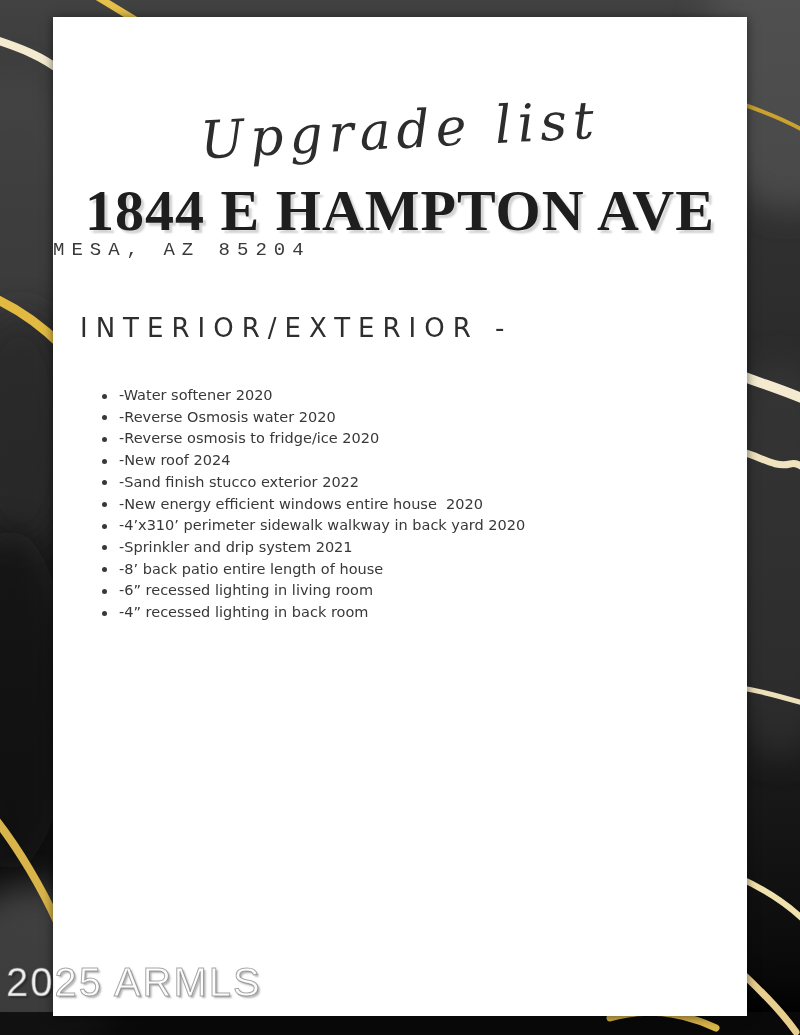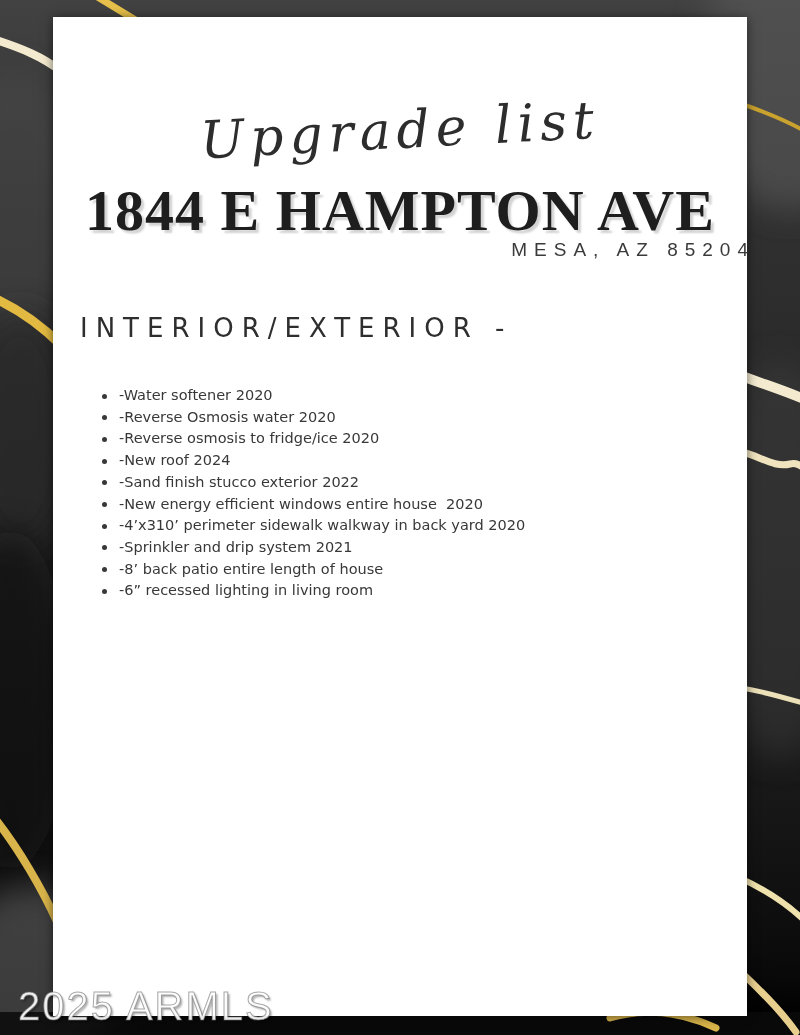--- a/index.html
+++ b/index.html
@@ -59,26 +59,25 @@
     letter-spacing: 1px;
     color: #1e1e1e;
     text-shadow: 3px 3px 2px rgba(130,130,130,0.35);
     white-space: nowrap;
   }
   .city-line {
     position: absolute;
     top: 222px;
     left: 0;
     width: 100%;
-    text-align: right;
-    font-family: Liberation Sans, sans-serif;
+    text-align: left;
+    font-family: Liberation Mono, monospace;
     font-size: 19px;
     letter-spacing: 7px;
     color: #3a3a3a;
-    padding-left: 8px;
   }
   
   .section-heading {
     position: absolute;
     top: 296px;
     left: 27px;
     font-family: "DejaVu Sans", sans-serif;
     font-size: 26px;
     font-weight: 400;
     letter-spacing: 8px;
@@ -108,32 +107,31 @@
     left: 6px;
     top: 8.5px;
     width: 5px;
     height: 5px;
     border-radius: 50%;
     background: #383838;
   }
   
   .watermark {
     position: absolute;
-    left: 18px;
+    left: 6px;
     top: 960px;
     z-index: 2;
     font-family: "Liberation Sans", sans-serif;
     font-size: 40px;
     font-weight: 400;
     letter-spacing: 2px;
     color: rgba(255,255,255,0.92);
     -webkit-text-stroke: 1px rgba(110,110,110,0.6);
     text-shadow: 2px 2px 2px rgba(0,0,0,0.3);
     white-space: nowrap;
-    margin-top: 24px;
   }
 </style>
 </head>
 <body>
 
 <svg class="bg-svg" viewBox="0 0 800 1035" xmlns="http://www.w3.org/2000/svg" aria-hidden="true">
   <defs>
     <linearGradient id="bgGrad" x1="0" y1="0" x2="0" y2="1">
       <stop offset="0%" stop-color="#424242"></stop>
       <stop offset="22%" stop-color="#303030"></stop>
@@ -186,17 +184,18 @@
     <li>-Water softener 2020</li>
     <li>-Reverse Osmosis water 2020</li>
     <li>-Reverse osmosis to fridge/ice 2020</li>
     <li>-New roof 2024</li>
     <li>-Sand finish stucco exterior 2022</li>
     <li>-New energy efficient windows entire house  2020</li>
     <li>-4’x310’ perimeter sidewalk walkway in back yard 2020</li>
     <li>-Sprinkler and drip system 2021</li>
     <li>-8’ back patio entire length of house</li>
     <li>-6” recessed lighting in living room</li>
+    <li>-4” recessed lighting in back room</li>
   </ul>
 
 </div>
 
 <div class="watermark">2025 ARMLS</div>
 
 </body></html>

